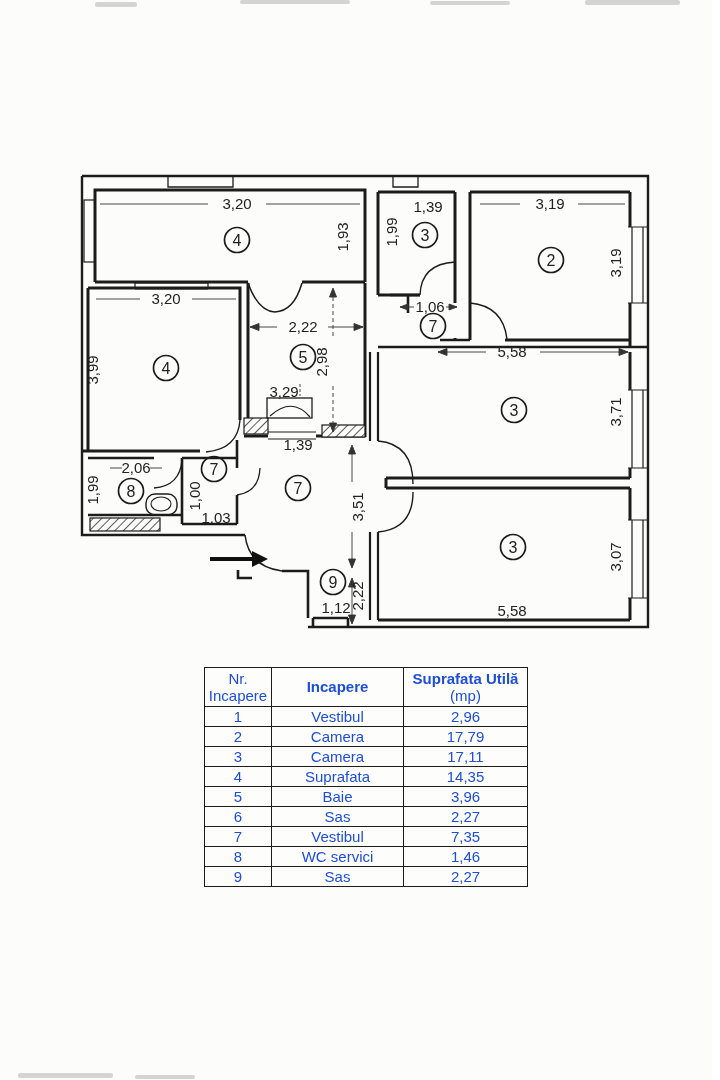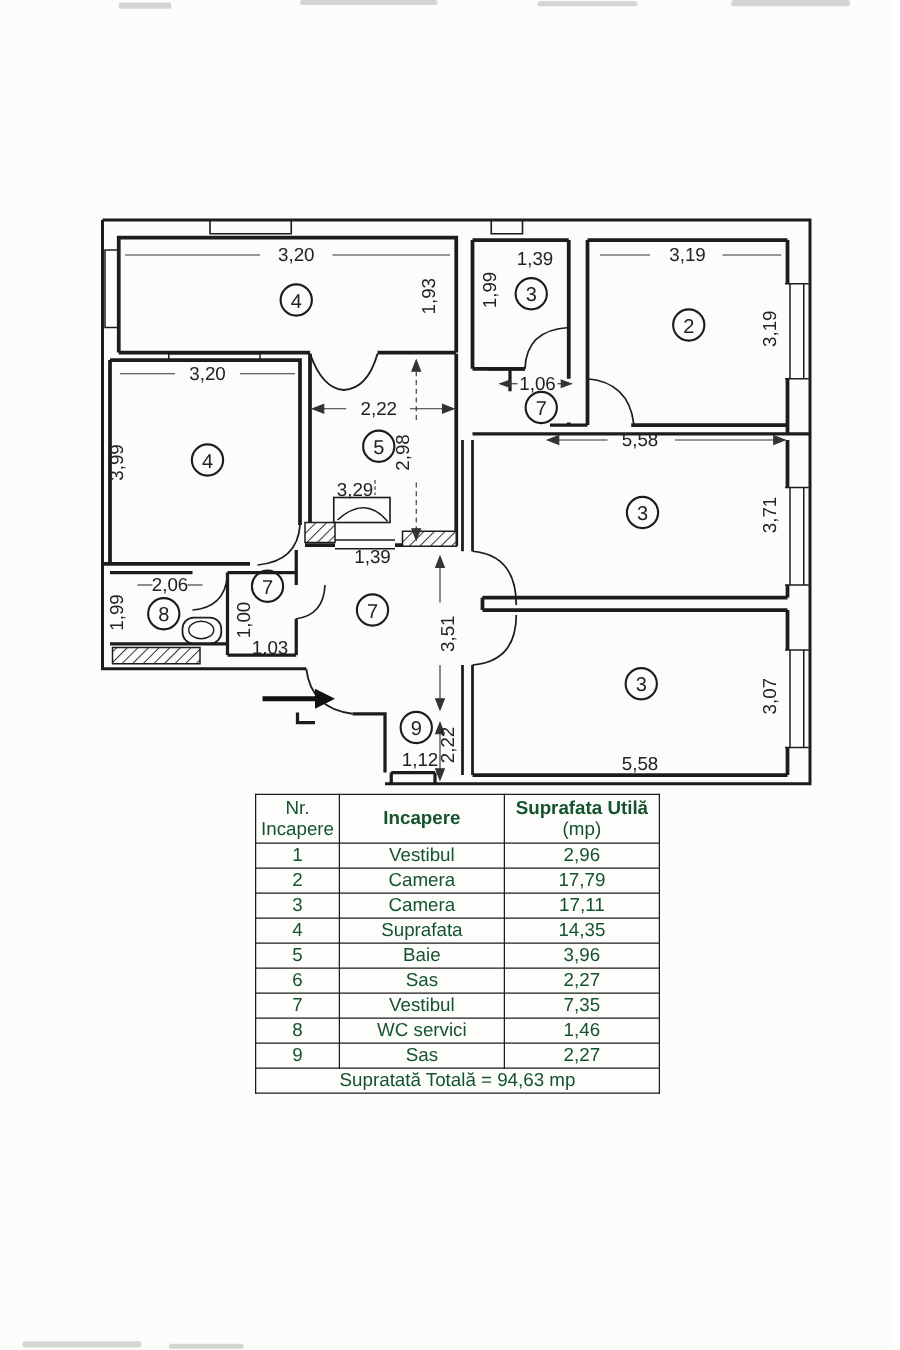--- a/index.html
+++ b/index.html
@@ -10,24 +10,24 @@
     color:#1b1b1b;
   }
   svg text{
     font-family:"Liberation Sans", sans-serif;
     fill:#222;
   }
   .dim{font-size:15px;}
   .roomnum{font-size:16px;}
   
   .fp-table{
-    position:absolute;left:204px;top:635px;width:310px;
+    position:absolute;left:204px;top:667px;width:310px;
     border-collapse:collapse;background:#fdfdfc;
     font-family:"Liberation Sans", sans-serif;
-    font-size:15px;color:#14532d;table-layout:fixed;
+    font-size:15px;color:#1d4ed8;table-layout:fixed;
   }
   .fp-table td{
     border:1.5px solid #1c1c1c;text-align:center;vertical-align:middle;
     padding:0 2px;height:19px;line-height:1.15;
   }
   .fp-table .hdr td{height:38px;}
   .c1{width:62px}.c2{width:127px}.c3{width:119px}
   .b{font-weight:bold;}
   .smudge{position:absolute;background:#4a4a46;opacity:.22;border-radius:2px;}
 </style>
@@ -249,19 +249,16 @@
       <tr>
         <td>8</td>
         <td>WC servici</td>
         <td>1,46</td>
       </tr>
       <tr>
         <td>9</td>
         <td>Sas</td>
         <td>2,27</td>
       </tr>
-      <tr>
-        <td colspan="3">Supratată Totală = 94,63 mp</td>
-      </tr>
     </tbody>
   </table>
 
 </div>
 
 </body></html>

